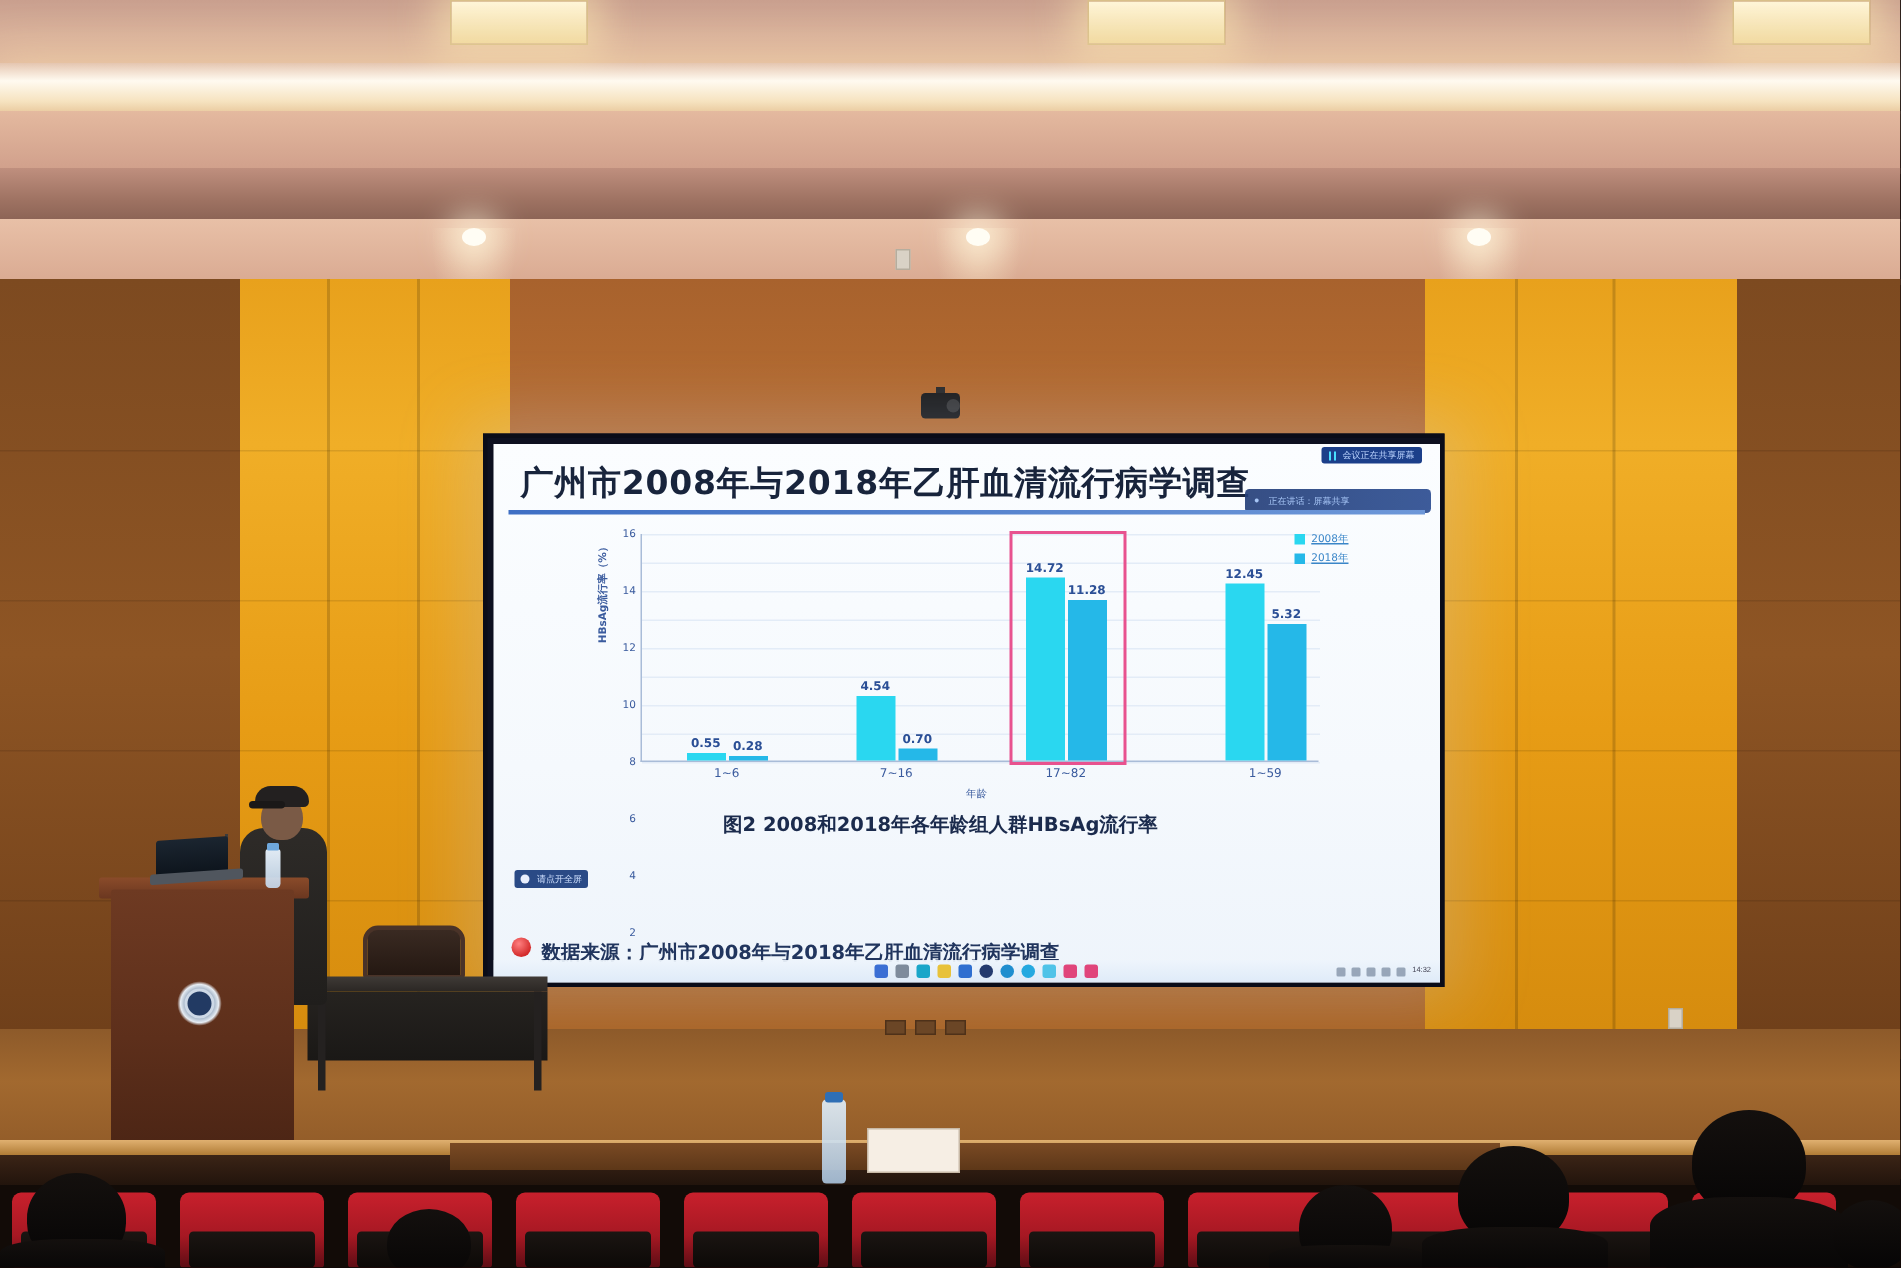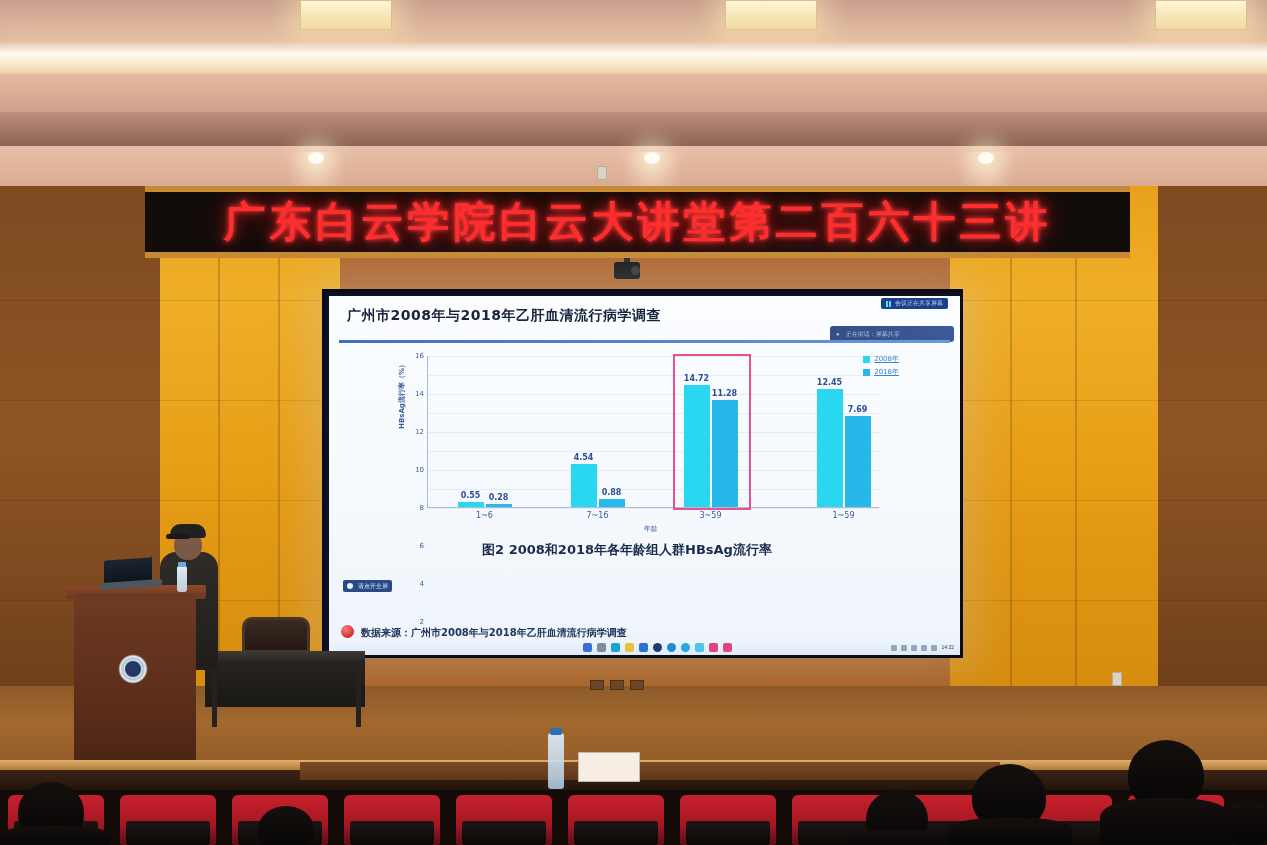--- a/index.html
+++ b/index.html
@@ -107,21 +107,21 @@
     overflow:hidden;
   }
 
   
   .ppt-header {
     position:absolute; left:0; top:8px; width:631px; height:40px;
   }
   .ppt-title {
     position:absolute; left:18px; top:3px;
     font-family:"DejaVu Sans", sans-serif;
-    font-size:14px; font-weight:700; color:#18243c; letter-spacing:.5px;
+    font-size:22px; font-weight:700; color:#18243c; letter-spacing:.5px;
     white-space:nowrap;
   }
   .ppt-underline {
     position:absolute; left:10px; top:36px; width:611px; height:3px;
     background:linear-gradient(90deg,#3f6fc4,#6d97d8);
   }
   .share-badge {
     position:absolute; right:12px; top:-6px; height:11px;
     background:#1c3f8a; border-radius:2px; color:#bcd4ff;
     font-size:6px; display:flex; align-items:center; gap:3px; padding:0 5px;
@@ -194,21 +194,21 @@
   .slide-tag .dot { width:6px;height:6px;border-radius:50%;background:#e8eefc; }
   .red-line {
     position:absolute; left:0; width:631px; top:292px; text-align:center;
     font-family:"DejaVu Sans", sans-serif;
     font-size:20px; font-weight:700; color:#f2256f; letter-spacing:.5px;
     text-shadow:0 0 1px rgba(242,37,111,.6);
   }
   .source-line {
     position:absolute; left:32px; top:330px;
     font-family:"DejaVu Sans", sans-serif;
-    font-size:10px; font-weight:700; color:#21355e; white-space:nowrap;
+    font-size:13px; font-weight:700; color:#21355e; white-space:nowrap;
   }
   .source-logo {
     position:absolute; left:12px; top:329px; width:13px; height:13px;
     border-radius:50%;
     background:radial-gradient(circle at 38% 32%, #ff8080, #d42b2b 70%);
   }
   
   .taskbar {
     position:absolute; left:0; bottom:0; width:631px; height:15px;
     background:linear-gradient(180deg,rgba(238,245,252,.92),rgba(222,234,248,.95));
@@ -384,23 +384,20 @@
   <div class="wall-seam" style="left:278px;"></div>
   <div class="wall-seam" style="left:1010px;"></div>
   <div class="wall-seam" style="left:1075px;"></div>
   <div class="wall-hline" style="top:300px;"></div>
   <div class="wall-hline" style="top:400px;"></div>
   <div class="wall-hline" style="top:500px;"></div>
   <div class="wall-hline" style="top:600px;"></div>
   <div class="outlet" style="left:597px; top:166px;"></div>
   <div class="outlet" style="left:1112px; top:672px;"></div>
 
-  <div class="led-frame">
-    <div class="led-text">广东白云学院白云大讲堂第二百六十三讲</div>
-  </div>
 
   <div class="camera-post"></div>
   <div class="camera-head"></div>
   <div class="camera-lens"></div>
 
   <div class="screen-bezel">
     <div class="screen">
 
       <div class="ppt-header">
         <div class="ppt-title">广州市2008年与2018年乙肝血清流行病学调查</div>
@@ -454,43 +451,43 @@
               </div>
               <span class="xlabel">1~6</span>
             </div>
             <div class="group" style="left: 113px; width: 113px;">
               <div class="bar" style="left: 29.5px; height: 43.13px;">
                 <div class="fill" style="background: rgb(42, 215, 240);"></div>
                 <span class="val">4.54</span>
               </div>
               <div class="bar" style="left: 57.5px; height: 8.36px;">
                 <div class="fill" style="background: rgb(37, 184, 232);"></div>
-                <span class="val">0.88</span>
+                <span class="val">0.70</span>
               </div>
               <span class="xlabel">7~16</span>
             </div>
             <div class="group" style="left: 226px; width: 113px;">
               <div class="bar" style="left: 29.5px; height: 122px;">
                 <div class="fill" style="background: rgb(42, 215, 240);"></div>
                 <span class="val">14.72</span>
               </div>
               <div class="bar" style="left: 57.5px; height: 107.16px; margin-top: 24px;">
                 <div class="fill" style="background: rgb(37, 184, 232);"></div>
                 <span class="val">11.28</span>
               </div>
-              <span class="xlabel">3~59</span>
+              <span class="xlabel">17~82</span>
             </div>
             <div class="group" style="left: 359px; width: 113px;">
               <div class="bar" style="left: 29.5px; height: 118.275px;">
                 <div class="fill" style="background: rgb(42, 215, 240);"></div>
                 <span class="val">12.45</span>
               </div>
               <div class="bar" style="left: 57.5px; height: 90.63px;">
                 <div class="fill" style="background: rgb(37, 184, 232);"></div>
-                <span class="val">7.69</span>
+                <span class="val">5.32</span>
               </div>
               <span class="xlabel">1~59</span>
             </div>
             <div class="highlight-box" style="left: 244.5px; top: -2px; width: 78px; height: 156px; border-color: rgb(232, 82, 143);"></div>
           </div>
         <div class="x-axis-title">年龄</div>
         <div class="legend" id="legend">
             <div class="legend-row">
               <span class="legend-sw" style="background: rgb(42, 215, 240);"></span>
               <span class="legend-lb">2008年</span>

